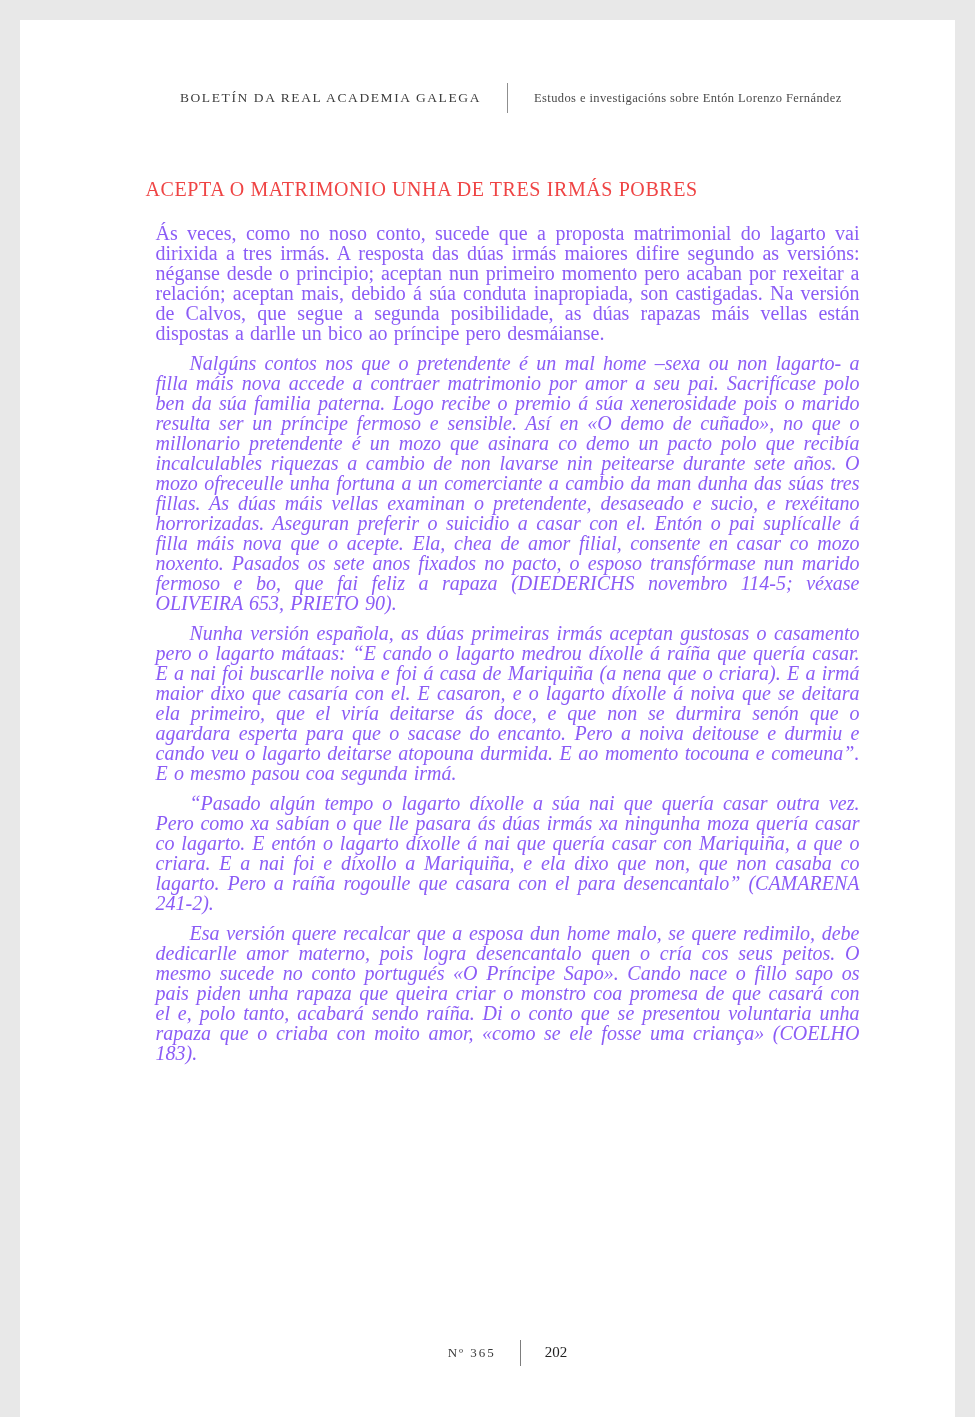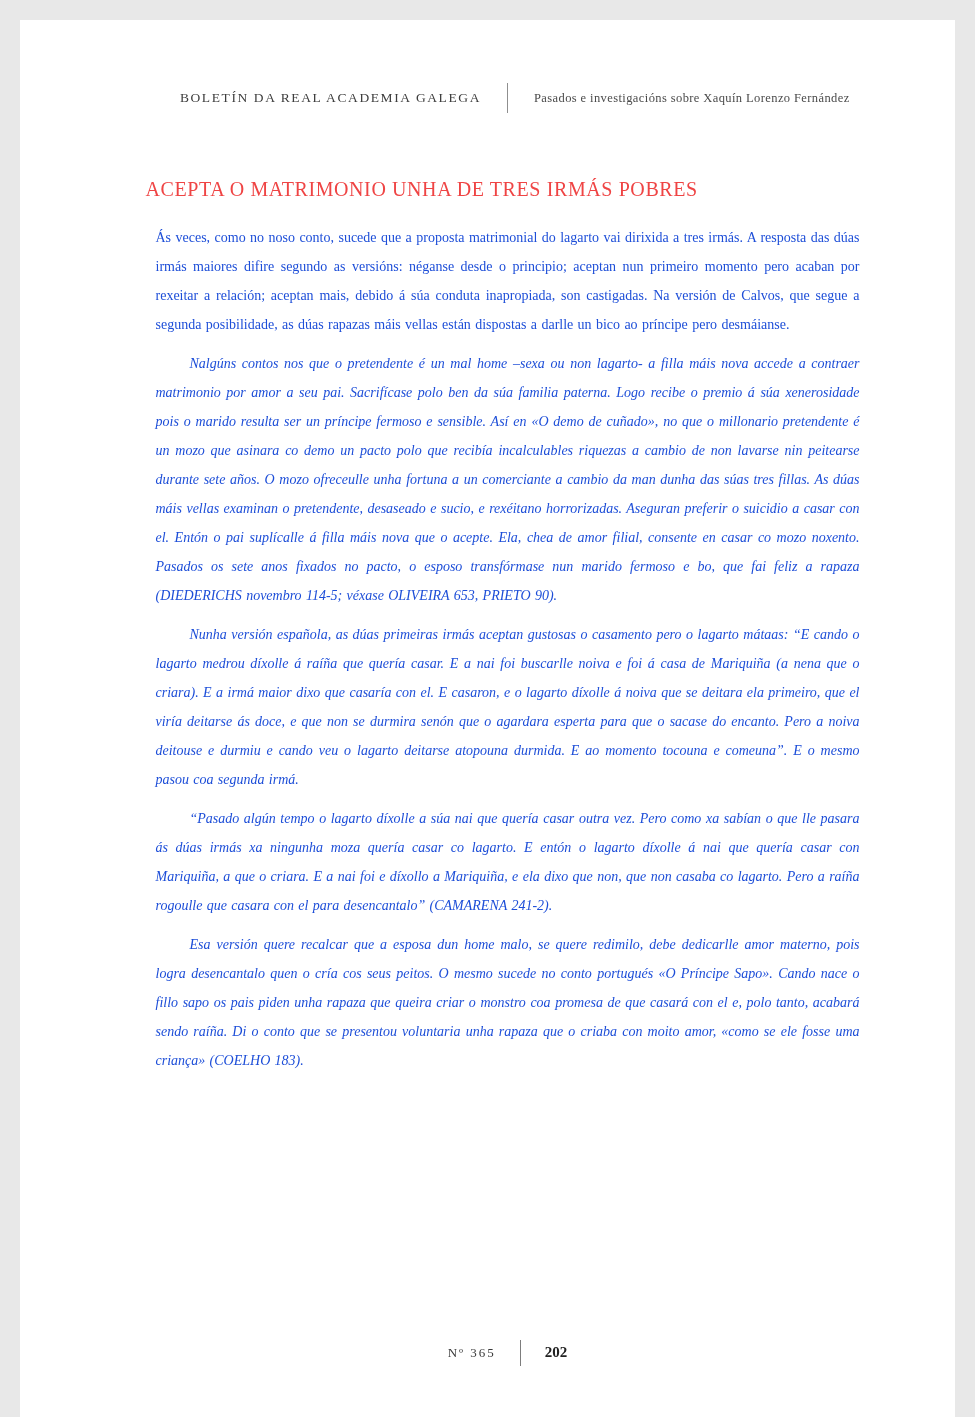--- a/index.html
+++ b/index.html
@@ -50,25 +50,25 @@
     margin: 62px auto 0 auto;
   }
   .article-title {
     font-size: 20px;
     font-weight: normal;
     letter-spacing: 0.6px;
     color: #ef4444;
     margin-bottom: 22px;
   }
   .body-text p {
-    font-size: 14px;
-    line-height: 29px;
+    font-size: 20px;
+    line-height: 20px;
     text-align: justify;
     word-spacing: 0.06em;
-    color: #1d4ed8;
+    color: #8b5cf6;
   }
   .body-text p + p { text-indent: 34px; font-style: italic; }
   
   .page-footer {
     position: absolute;
     left: 0;
     right: 0;
     bottom: 56px;
     display: flex;
     align-items: center;
@@ -81,33 +81,33 @@
     text-align: right;
   }
   .footer-divider {
     width: 1px;
     height: 26px;
     background: #7d7d7d;
     margin: 0 14px;
   }
   .footer-page {
     font-size: 15px;
-    font-weight: bold;
+    font-weight: normal;
     color: #222;
   }
 </style>
 </head>
 <body>
 
 <div class="page">
 
   <header class="page-header">
     <span class="header-left">BOLETÍN DA REAL ACADEMIA GALEGA</span>
     <span class="header-divider"></span>
-    <span class="header-right">Pasados e investigacións sobre Xaquín Lorenzo Fernández</span>
+    <span class="header-right">Estudos e investigacións sobre Entón Lorenzo Fernández</span>
   </header>
 
   <main class="article">
     <h1 class="article-title">ACEPTA O MATRIMONIO UNHA DE TRES IRMÁS POBRES</h1>
 
     <div class="body-text">
       <p>Ás veces, como no noso conto, sucede que a proposta matrimonial do lagarto vai dirixida a tres irmás. A resposta das dúas irmás maiores difire segundo as versións: néganse desde o principio; aceptan nun primeiro momento pero acaban por rexeitar a relación; aceptan mais, debido á súa conduta inapropiada, son castigadas. Na versión de Calvos, que segue a segunda posibilidade, as dúas rapazas máis vellas están dispostas a darlle un bico ao príncipe pero desmáianse.</p>
       <p>Nalgúns contos nos que o pretendente é un mal home –sexa ou non lagarto- a filla máis nova accede a contraer matrimonio por amor a seu pai. Sacrifícase polo ben da súa familia paterna. Logo recibe o premio á súa xenerosidade pois o marido resulta ser un príncipe fermoso e sensible. Así en «O demo de cuñado», no que o millonario pretendente é un mozo que asinara co demo un pacto polo que recibía incalculables riquezas a cambio de non lavarse nin peitearse durante sete años. O mozo ofreceulle unha fortuna a un comerciante a cambio da man dunha das súas tres fillas. As dúas máis vellas examinan o pretendente, desaseado e sucio, e rexéitano horrorizadas. Aseguran preferir o suicidio a casar con el. Entón o pai suplícalle á filla máis nova que o acepte. Ela, chea de amor filial, consente en casar co mozo noxento. Pasados os sete anos fixados no pacto, o esposo transfórmase nun marido fermoso e bo, que fai feliz a rapaza (DIEDERICHS novembro 114-5; véxase OLIVEIRA 653, PRIETO 90).</p>
       <p>Nunha versión española, as dúas primeiras irmás aceptan gustosas o casamento pero o lagarto mátaas: “E cando o lagarto medrou díxolle á raíña que quería casar. E a nai foi buscarlle noiva e foi á casa de Mariquiña (a nena que o criara). E a irmá maior dixo que casaría con el. E casaron, e o lagarto díxolle á noiva que se deitara ela primeiro, que el viría deitarse ás doce, e que non se durmira senón que o agardara esperta para que o sacase do encanto. Pero a noiva deitouse e durmiu e cando veu o lagarto deitarse atopouna durmida. E ao momento tocouna e comeuna”. E o mesmo pasou coa segunda irmá.</p>
       <p>“Pasado algún tempo o lagarto díxolle a súa nai que quería casar outra vez. Pero como xa sabían o que lle pasara ás dúas irmás xa ningunha moza quería casar co lagarto. E entón o lagarto díxolle á nai que quería casar con Mariquiña, a que o criara. E a nai foi e díxollo a Mariquiña, e ela dixo que non, que non casaba co lagarto. Pero a raíña rogoulle que casara con el para desencantalo” (CAMARENA 241-2).</p>

